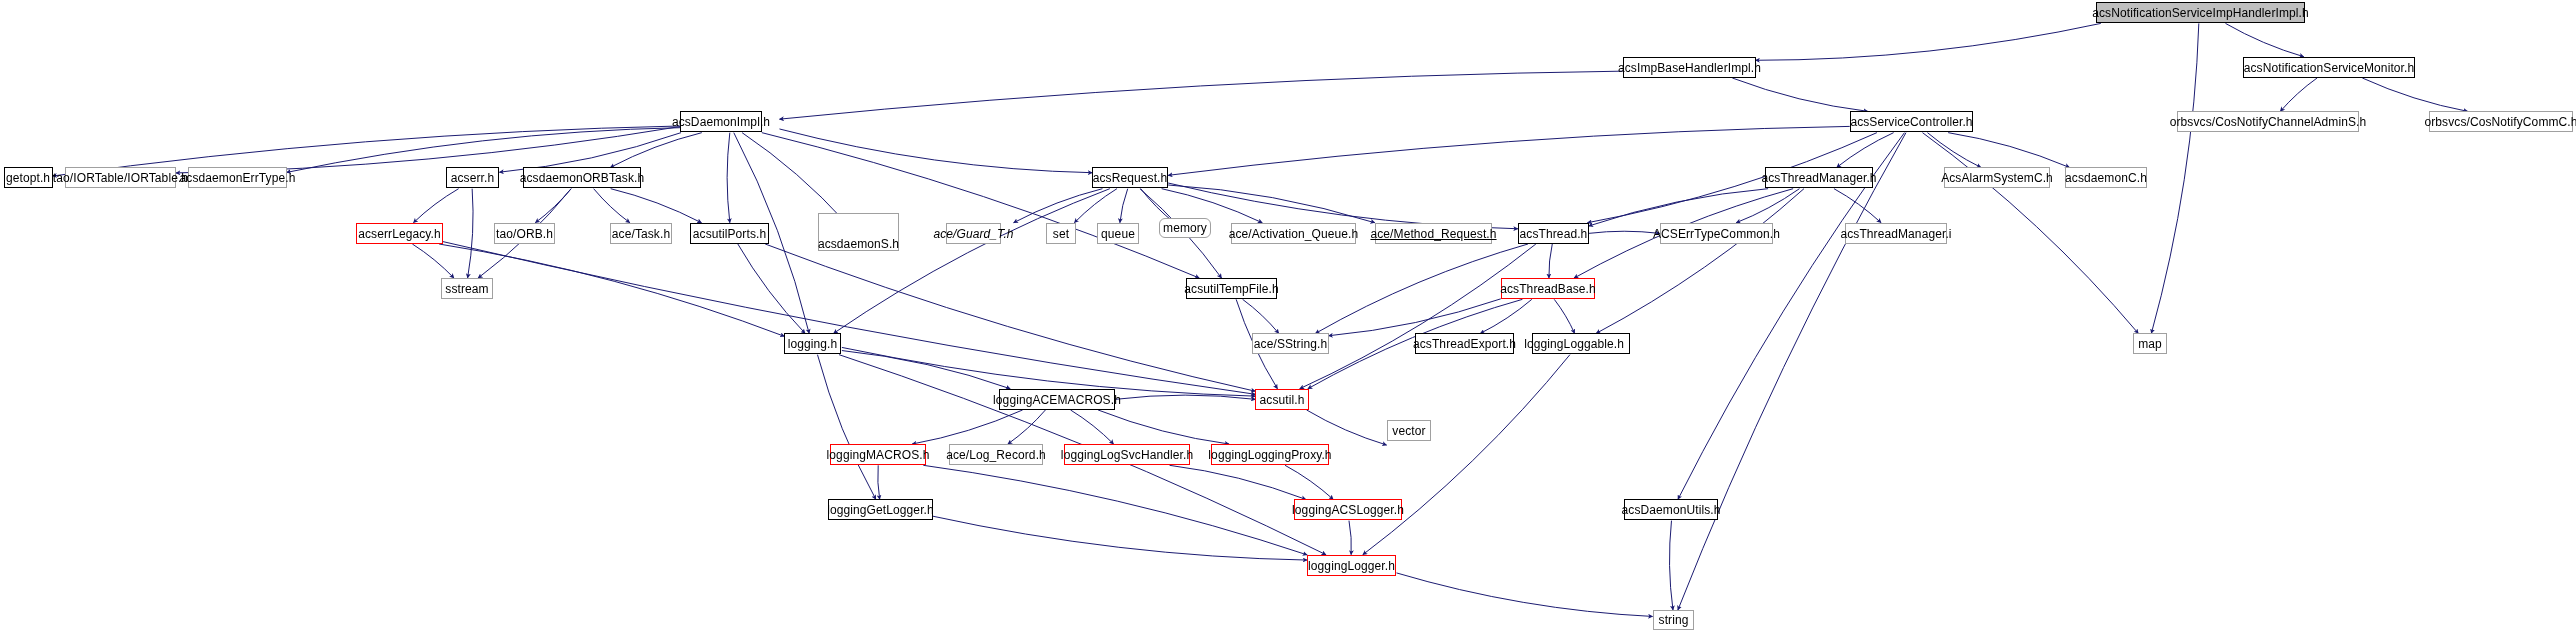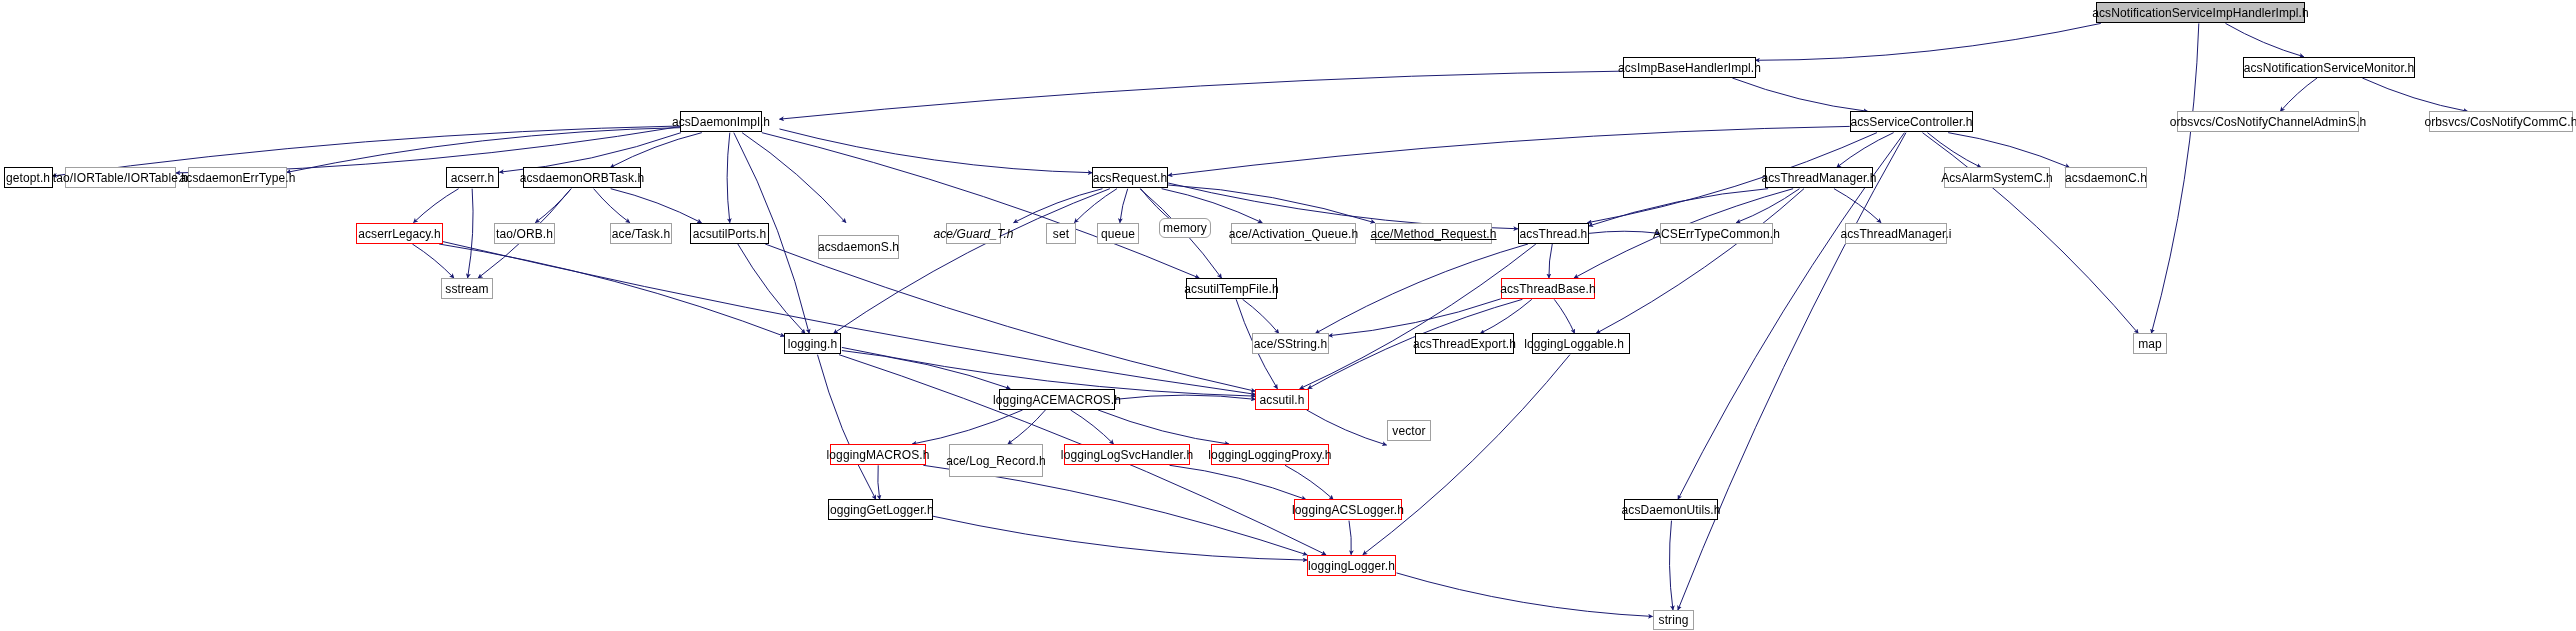--- a/index.html
+++ b/index.html
@@ -188,21 +188,21 @@
       </div>
       <div class="gnode " style="left: 494px; top: 223px; width: 61px; height: 21px;">
         <span class="gnode-label">tao/ORB.h</span>
       </div>
       <div class="gnode " style="left: 610px; top: 223px; width: 62px; height: 21px;">
         <span class="gnode-label">ace/Task.h</span>
       </div>
       <div class="gnode thick" style="left: 690px; top: 223px; width: 79px; height: 21px;">
         <span class="gnode-label">acsutilPorts.h</span>
       </div>
-      <div class="gnode " style="left: 818px; top: 235px; width: 81px; height: 24px;">
+      <div class="gnode " style="left: 818px; top: 213px; width: 81px; height: 38px; align-items: flex-end;">
         <span class="gnode-label">acsdaemonS.h</span>
       </div>
       <div class="gnode " style="left: 441px; top: 278px; width: 52px; height: 21px;">
         <span class="gnode-label">sstream</span>
       </div>
       <div class="gnode thick" style="left: 1092px; top: 167px; width: 76px; height: 21px;">
         <span class="gnode-label">acsRequest.h</span>
       </div>
       <div class="gnode " style="left: 946px; top: 223px; width: 55px; height: 21px; font-style: italic;">
         <span class="gnode-label">ace/Guard_T.h</span>
@@ -263,21 +263,21 @@
       </div>
       <div class="gnode thick" style="left: 999px; top: 389px; width: 116px; height: 21px;">
         <span class="gnode-label">loggingACEMACROS.h</span>
       </div>
       <div class="gnode red" style="left: 1255px; top: 389px; width: 54px; height: 21px;">
         <span class="gnode-label">acsutil.h</span>
       </div>
       <div class="gnode red" style="left: 830px; top: 444px; width: 96px; height: 21px;">
         <span class="gnode-label">loggingMACROS.h</span>
       </div>
-      <div class="gnode " style="left: 949px; top: 444px; width: 94px; height: 33px;">
+      <div class="gnode " style="left: 949px; top: 444px; width: 94px; height: 21px;">
         <span class="gnode-label">ace/Log_Record.h</span>
       </div>
       <div class="gnode red" style="left: 1064px; top: 444px; width: 126px; height: 21px;">
         <span class="gnode-label">loggingLogSvcHandler.h</span>
       </div>
       <div class="gnode red" style="left: 1211px; top: 444px; width: 118px; height: 21px;">
         <span class="gnode-label">loggingLoggingProxy.h</span>
       </div>
       <div class="gnode " style="left: 1387px; top: 420px; width: 44px; height: 21px;">
         <span class="gnode-label">vector</span>

